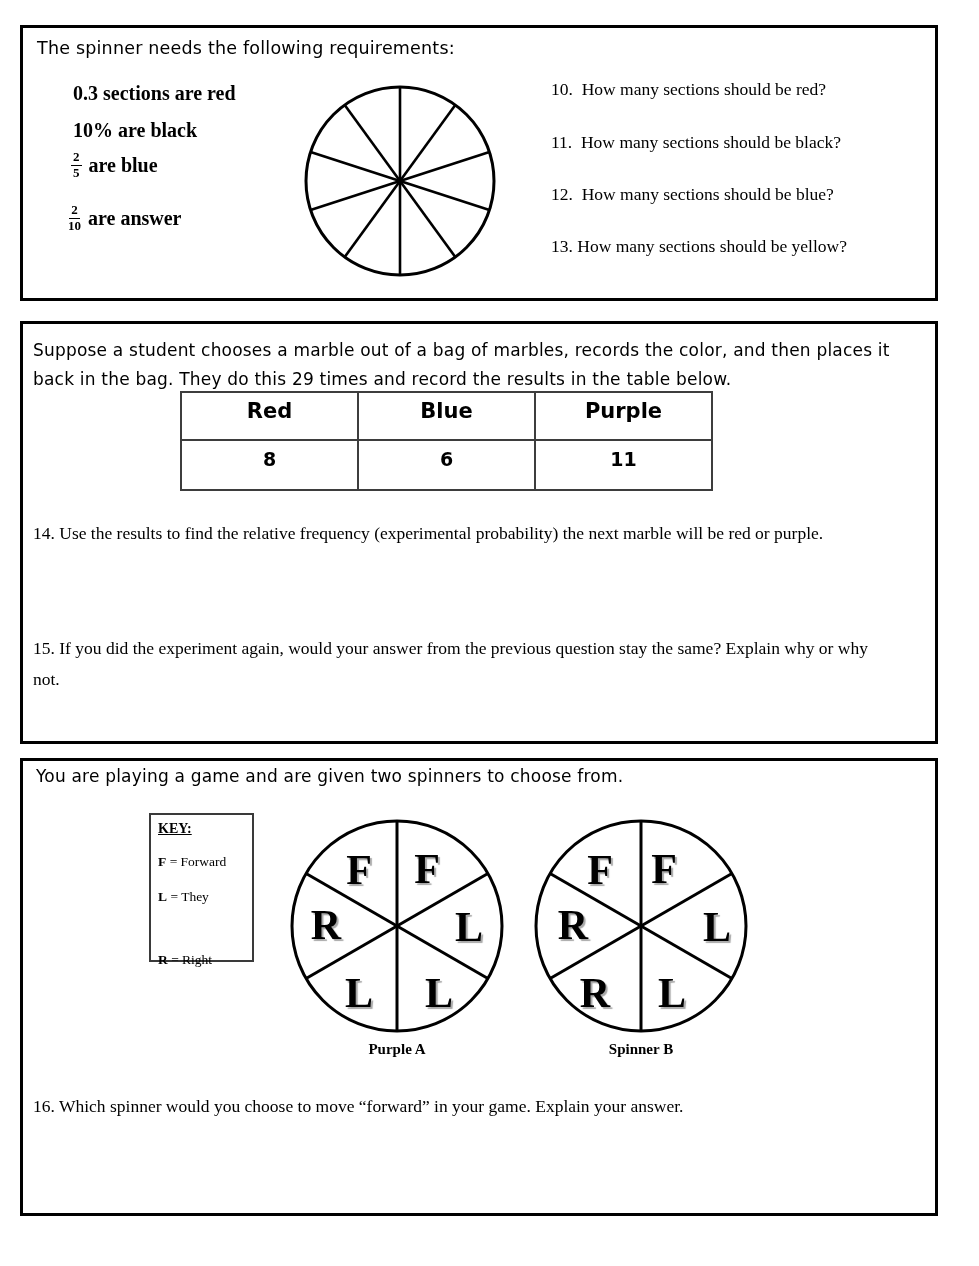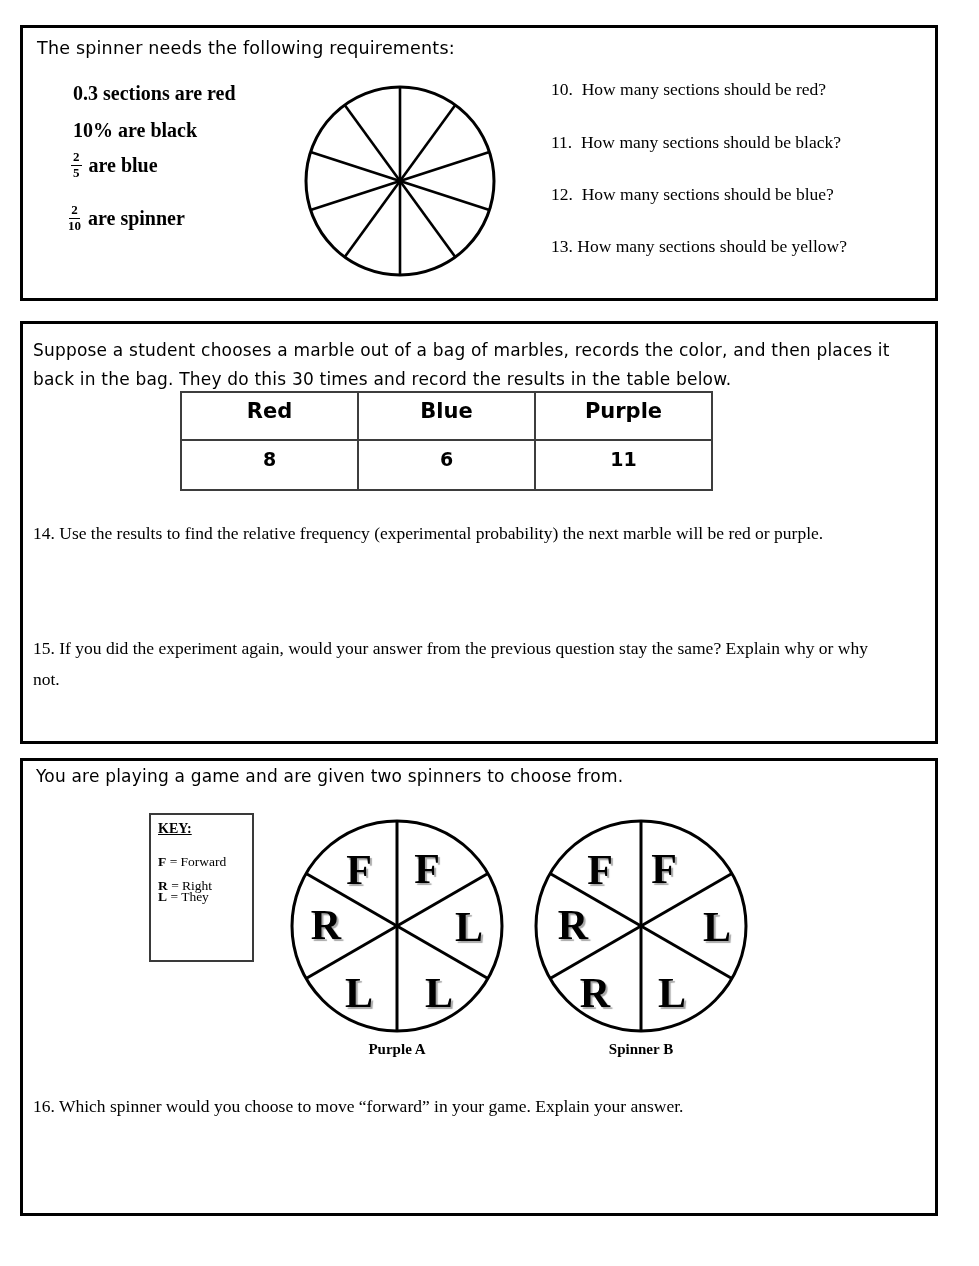--- a/index.html
+++ b/index.html
@@ -49,42 +49,42 @@
       <span class="den">5</span>
     </span>
     <span>are blue</span>
   </div>
 
   <div class="abs req req-row" style="left:68px;top:203px;">
     <span class="frac">
       <span class="num">2</span>
       <span class="den">10</span>
     </span>
-    <span>are spinner</span>
+    <span>are answer</span>
   </div>
 
   <div class="abs" style="left:302px;top:83px;width:196px;height:196px;">
     <svg width="196" height="196" viewBox="0 0 196 196">
       <circle cx="98" cy="98" r="94" stroke-width="3"></circle>
       <line x1="98" y1="4" x2="98" y2="192" stroke-width="2.6"></line>
       <line x1="153.3" y1="22" x2="42.7" y2="174" stroke-width="2.6"></line>
       <line x1="42.7" y1="22" x2="153.3" y2="174" stroke-width="2.6"></line>
       <line x1="187.4" y1="69" x2="8.6" y2="127" stroke-width="2.6"></line>
       <line x1="8.6" y1="69" x2="187.4" y2="127" stroke-width="2.6"></line>
     </svg>
   </div>
 
   <div class="abs serif-q" style="left:551px;top:79px;">10.  How many sections should be red?</div>
   <div class="abs serif-q" style="left:551px;top:132px;">11.  How many sections should be black?</div>
   <div class="abs serif-q" style="left:551px;top:184px;">12.  How many sections should be blue?</div>
   <div class="abs serif-q" style="left:551px;top:236px;">13. How many sections should be yellow?</div>
 
   <div class="box" style="left:20px;top:321px;width:912px;height:417px;"></div>
 
-  <div class="abs comic" style="left:33px;top:336px;width:902px;font-size:17px;line-height:29px;">Suppose a student chooses a marble out of a bag of marbles, records the color, and then places it back in the bag. They do this 30 times and record the results in the table below.</div>
+  <div class="abs comic" style="left:33px;top:336px;width:902px;font-size:17px;line-height:29px;">Suppose a student chooses a marble out of a bag of marbles, records the color, and then places it back in the bag. They do this 29 times and record the results in the table below.</div>
 
   <div class="abs" style="left:180px;top:391px;">
     <table class="results">
       <tbody>
           <tr>
         <th>Red</th>
         <th>Blue</th>
         <th>Purple</th>
       </tr>
       <tr>
@@ -100,21 +100,21 @@
   <div class="abs serif-q" style="left:33px;top:633px;width:845px;line-height:31px;">15. If you did the experiment again, would your answer from the previous question stay the same? Explain why or why not.</div>
 
   <div class="box" style="left:20px;top:758px;width:912px;height:452px;"></div>
 
   <div class="abs comic" style="left:36px;top:766px;font-size:17px;">You are playing a game and are given two spinners to choose from.</div>
 
   <div class="keybox" style="left:149px;top:813px;width:101px;height:145px;"></div>
   <div class="abs key-title" style="left:158px;top:821px;text-align:center;">KEY:</div>
   <div class="abs key-entry" style="left:158px;top:854px;"><b>F</b><span> = Forward</span></div>
   <div class="abs key-entry" style="left:158px;top:889px;"><b>L</b><span> = They</span></div>
-  <div class="abs key-entry" style="left:158px;top:878px;"><b>R</b><span> = Right</span></div>
+  <div class="abs key-entry" style="left:158px;top:952px;"><b>R</b><span> = Right</span></div>
 
   <div class="spinner-wrap" style="left:288px;top:817px;width:218px;height:218px;">
     <svg width="218" height="218" viewBox="0 0 218 218">
       <circle cx="109" cy="109" r="105" stroke-width="3"></circle>
       <line x1="109" y1="4" x2="109" y2="214" stroke-width="3"></line>
       <line x1="18.1" y1="56.5" x2="199.9" y2="161.5" stroke-width="3"></line>
       <line x1="199.9" y1="56.5" x2="18.1" y2="161.5" stroke-width="3"></line>
     </svg>
     <span class="spin-letter" style="left:71px;top:53px;">F</span>
     <span class="spin-letter" style="left:139px;top:52px;">F</span>

